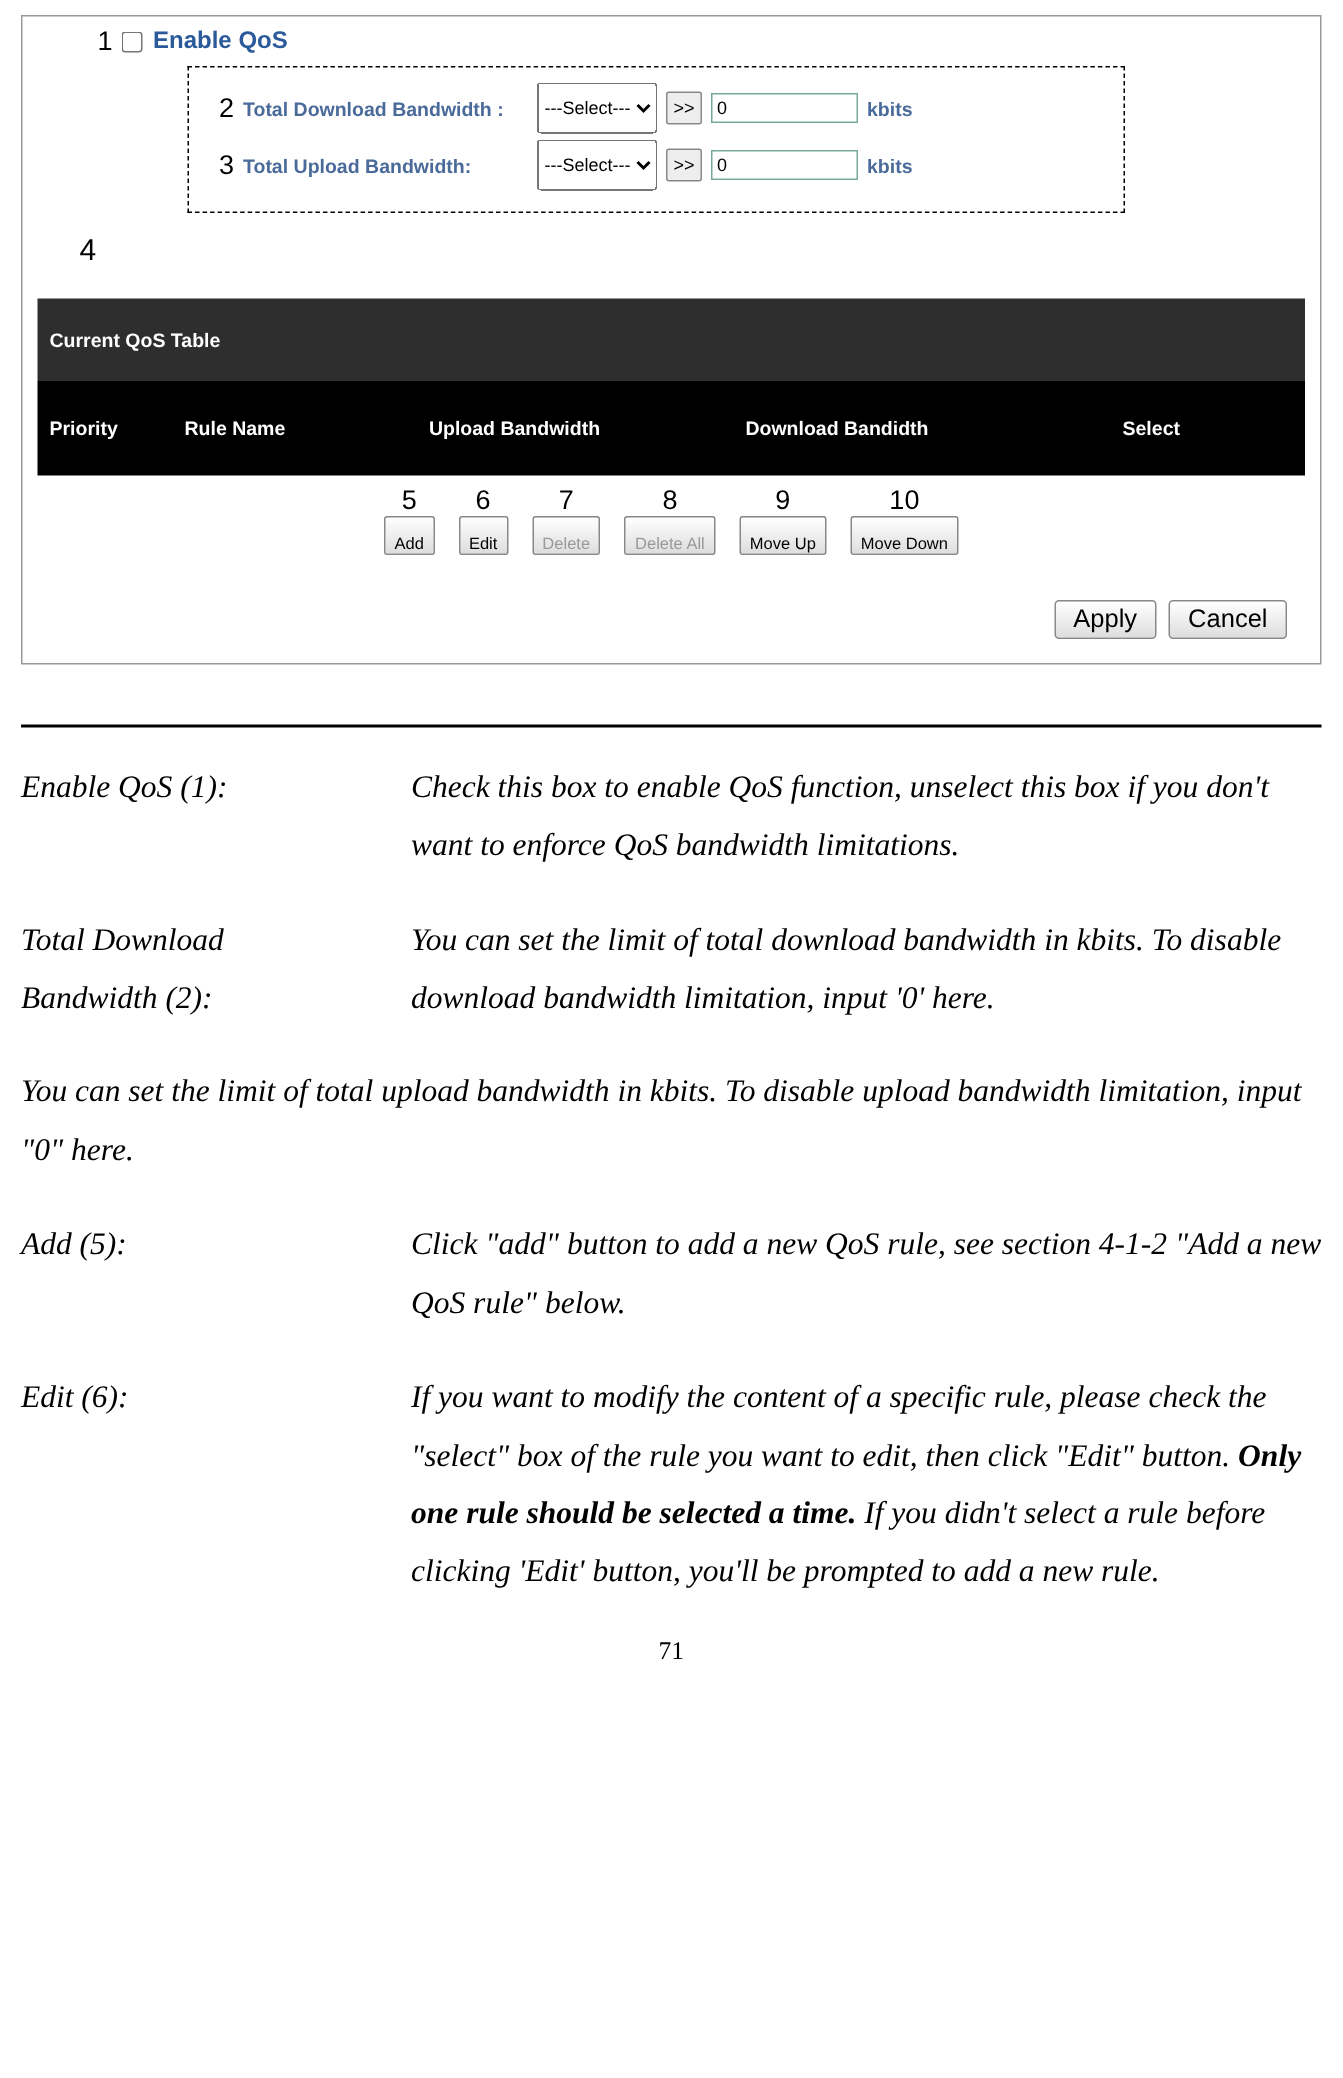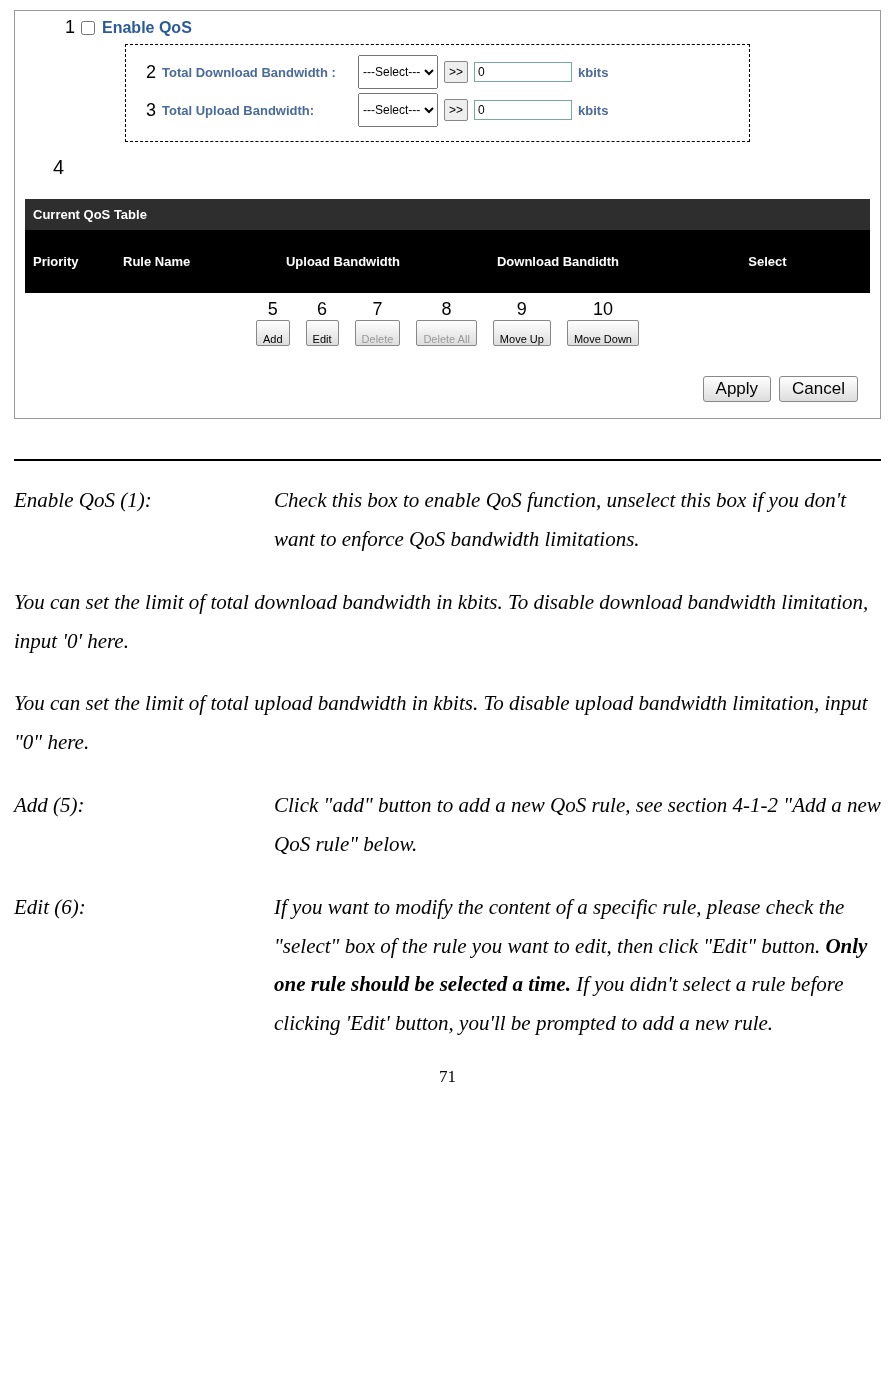--- a/index.html
+++ b/index.html
@@ -81,21 +81,21 @@
     width:90px;height:18px;
     border:1px solid #7a9;
     padding:0 3px;
     font-size:12px;
   }
   .unit{color:#4a6a9a;font-weight:bold;}
   .sect-title{
     background:#2e2e2e;
     color:#fff;
     font-weight:bold;
-    padding:8px 8px;
+    padding:20px 8px;
     margin-top:20px;
   }
   .table-head{
     background:#000;
     color:#fff;
     font-weight:bold;
     display:flex;
     padding:24px 8px;
     margin-top:0;
   }
@@ -262,20 +262,24 @@
   <hr class="rule-divider">
 
   <div class="desc">
 
     <div class="desc-entry">
       <div class="term">Enable QoS (1):</div>
       <div class="def">Check this box to enable QoS function, unselect this box if you don't want to enforce QoS bandwidth limitations.</div>
     </div>
 
     <div class="desc-entry">
+      <div class="term">
+        <span>Total Download</span><br>
+        <span>Bandwidth (2):</span>
+      </div>
       <div class="def">You can set the limit of total download bandwidth in kbits. To disable download bandwidth limitation, input '0' here.</div>
     </div>
 
     <div class="desc-entry">
       <div class="def">You can set the limit of total upload bandwidth in kbits. To disable upload bandwidth limitation, input "0" here.</div>
     </div>
 
 
     <div class="desc-entry">
       <div class="term">Add (5):</div>

